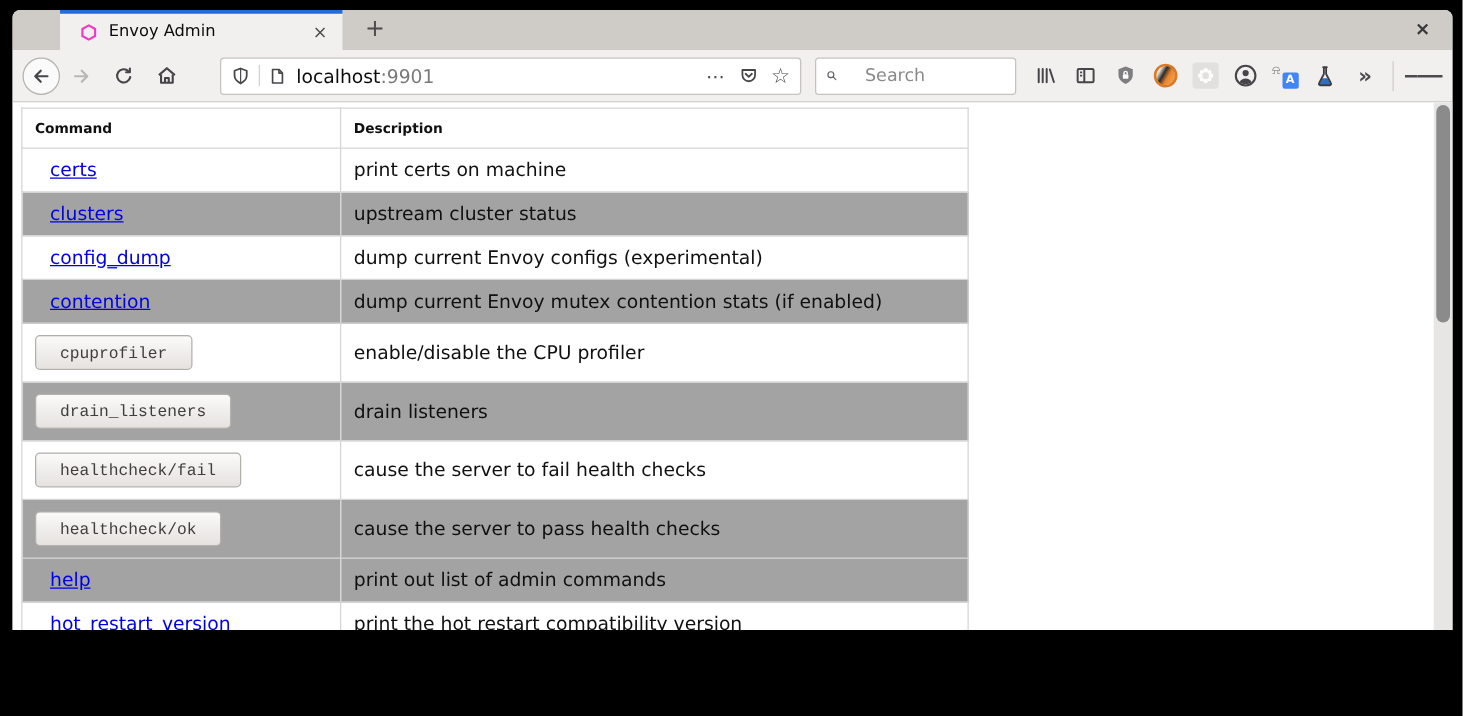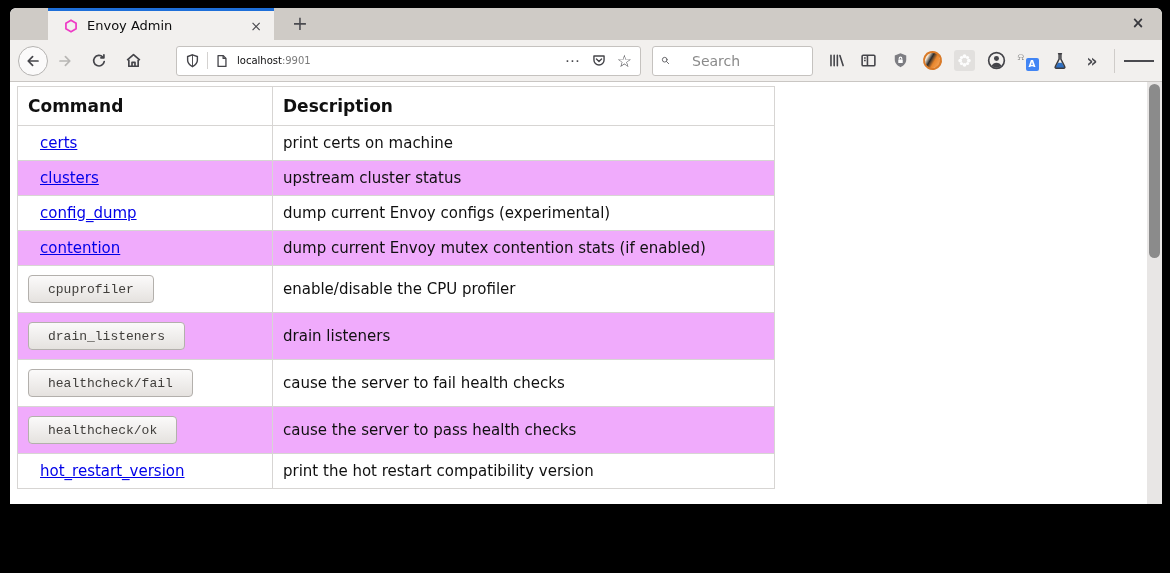--- a/index.html
+++ b/index.html
@@ -36,21 +36,21 @@
     height:42px;background:#f2f0ee;border-bottom:1px solid #c9c6c3;
     display:flex;align-items:center;padding:0 8px;box-sizing:border-box;
   }
   .nav-btn{width:30px;height:30px;display:flex;align-items:center;justify-content:center;flex:0 0 auto;}
   .circle-btn{border:1px solid #b5b3b1;border-radius:50%;background:#fbfafa;box-sizing:border-box;}
   .urlbar{
     margin-left:28px;width:465px;height:30px;background:#fff;border:1px solid #c5c2bf;
     border-radius:3px;display:flex;align-items:center;box-sizing:border-box;padding:0 8px;
   }
   .urlbar .sep{width:1px;height:17px;background:#d4d2d0;margin:0 7px;}
-  .url-text{font-size:10px;color:#0c0c0d;margin-left:8px;flex:1;white-space:nowrap;}
+  .url-text{font-size:15px;color:#0c0c0d;margin-left:8px;flex:1;white-space:nowrap;}
   .url-port{color:#7a7a7a;}
   .dots{font-size:15px;color:#4a4a4f;letter-spacing:1px;margin-right:10px;}
   .star{font-size:17px;color:#4a4a4f;margin-left:10px;}
   .searchbar{
     margin-left:11px;width:161px;height:30px;background:#fff;border:1px solid #c5c2bf;
     border-radius:3px;display:flex;align-items:center;box-sizing:border-box;padding:0 8px;
   }
   .searchbar input{
     border:none;outline:none;background:transparent;font-size:14px;color:#be185d;
     width:110px;margin-left:20px;font-family:inherit;
@@ -82,25 +82,25 @@
     position:absolute;top:0;right:0;width:15px;height:100%;background:#e8e6e5;
   }
   .scroll-thumb{
     position:absolute;top:2px;left:2px;width:11px;height:174px;background:#8b8b8b;border-radius:6px;
   }
   table.cmd{
     position:absolute;left:7px;top:4px;width:758px;border-collapse:collapse;
     font-size:15px;color:#101010;
   }
   table.cmd th,table.cmd td{border:1px solid #d7d5d3;text-align:left;vertical-align:middle;}
-  table.cmd th{font-size:17px;font-weight:bold;padding:9px 10px;}
+  table.cmd th{font-size:11px;font-weight:bold;padding:9px 10px;}
   table.cmd td{padding:8px 10px;}
   table.cmd td.link-cell{padding:8px 10px;}
   table.cmd col.c1{width:255px;}
-  tr.alt td{background:#f0abfc;}
+  tr.alt td{background:#a3a3a3;}
   a.cmd-link{color:#0000e8;text-decoration:underline;margin-left:12px;}
   button.cmd-btn{
     font-family:Liberation Mono, monospace;font-size:13px;color:#403e3b;
     background:linear-gradient(#fbfafa,#e5e2df);
     border:1px solid #b3b0ac;border-radius:4px;
     height:28px;padding:0 19px;margin:1px 0;
   }
   svg{display:block;}
 </style>
 </head>
@@ -280,20 +280,24 @@
             <td>drain listeners</td>
           </tr>
           <tr>
             <td><button class="cmd-btn">healthcheck/fail</button></td>
             <td>cause the server to fail health checks</td>
           </tr>
           <tr class="alt">
             <td><button class="cmd-btn">healthcheck/ok</button></td>
             <td>cause the server to pass health checks</td>
           </tr>
+          <tr class="alt">
+            <td class="link-cell"><a href="#" class="cmd-link">help</a></td>
+            <td>print out list of admin commands</td>
+          </tr>
           <tr>
             <td class="link-cell"><a href="#" class="cmd-link">hot_restart_version</a></td>
             <td>print the hot restart compatibility version</td>
           </tr>
         </tbody>
     </table>
     <div class="scrollbar">
       <div class="scroll-thumb"></div>
     </div>
   </div>

